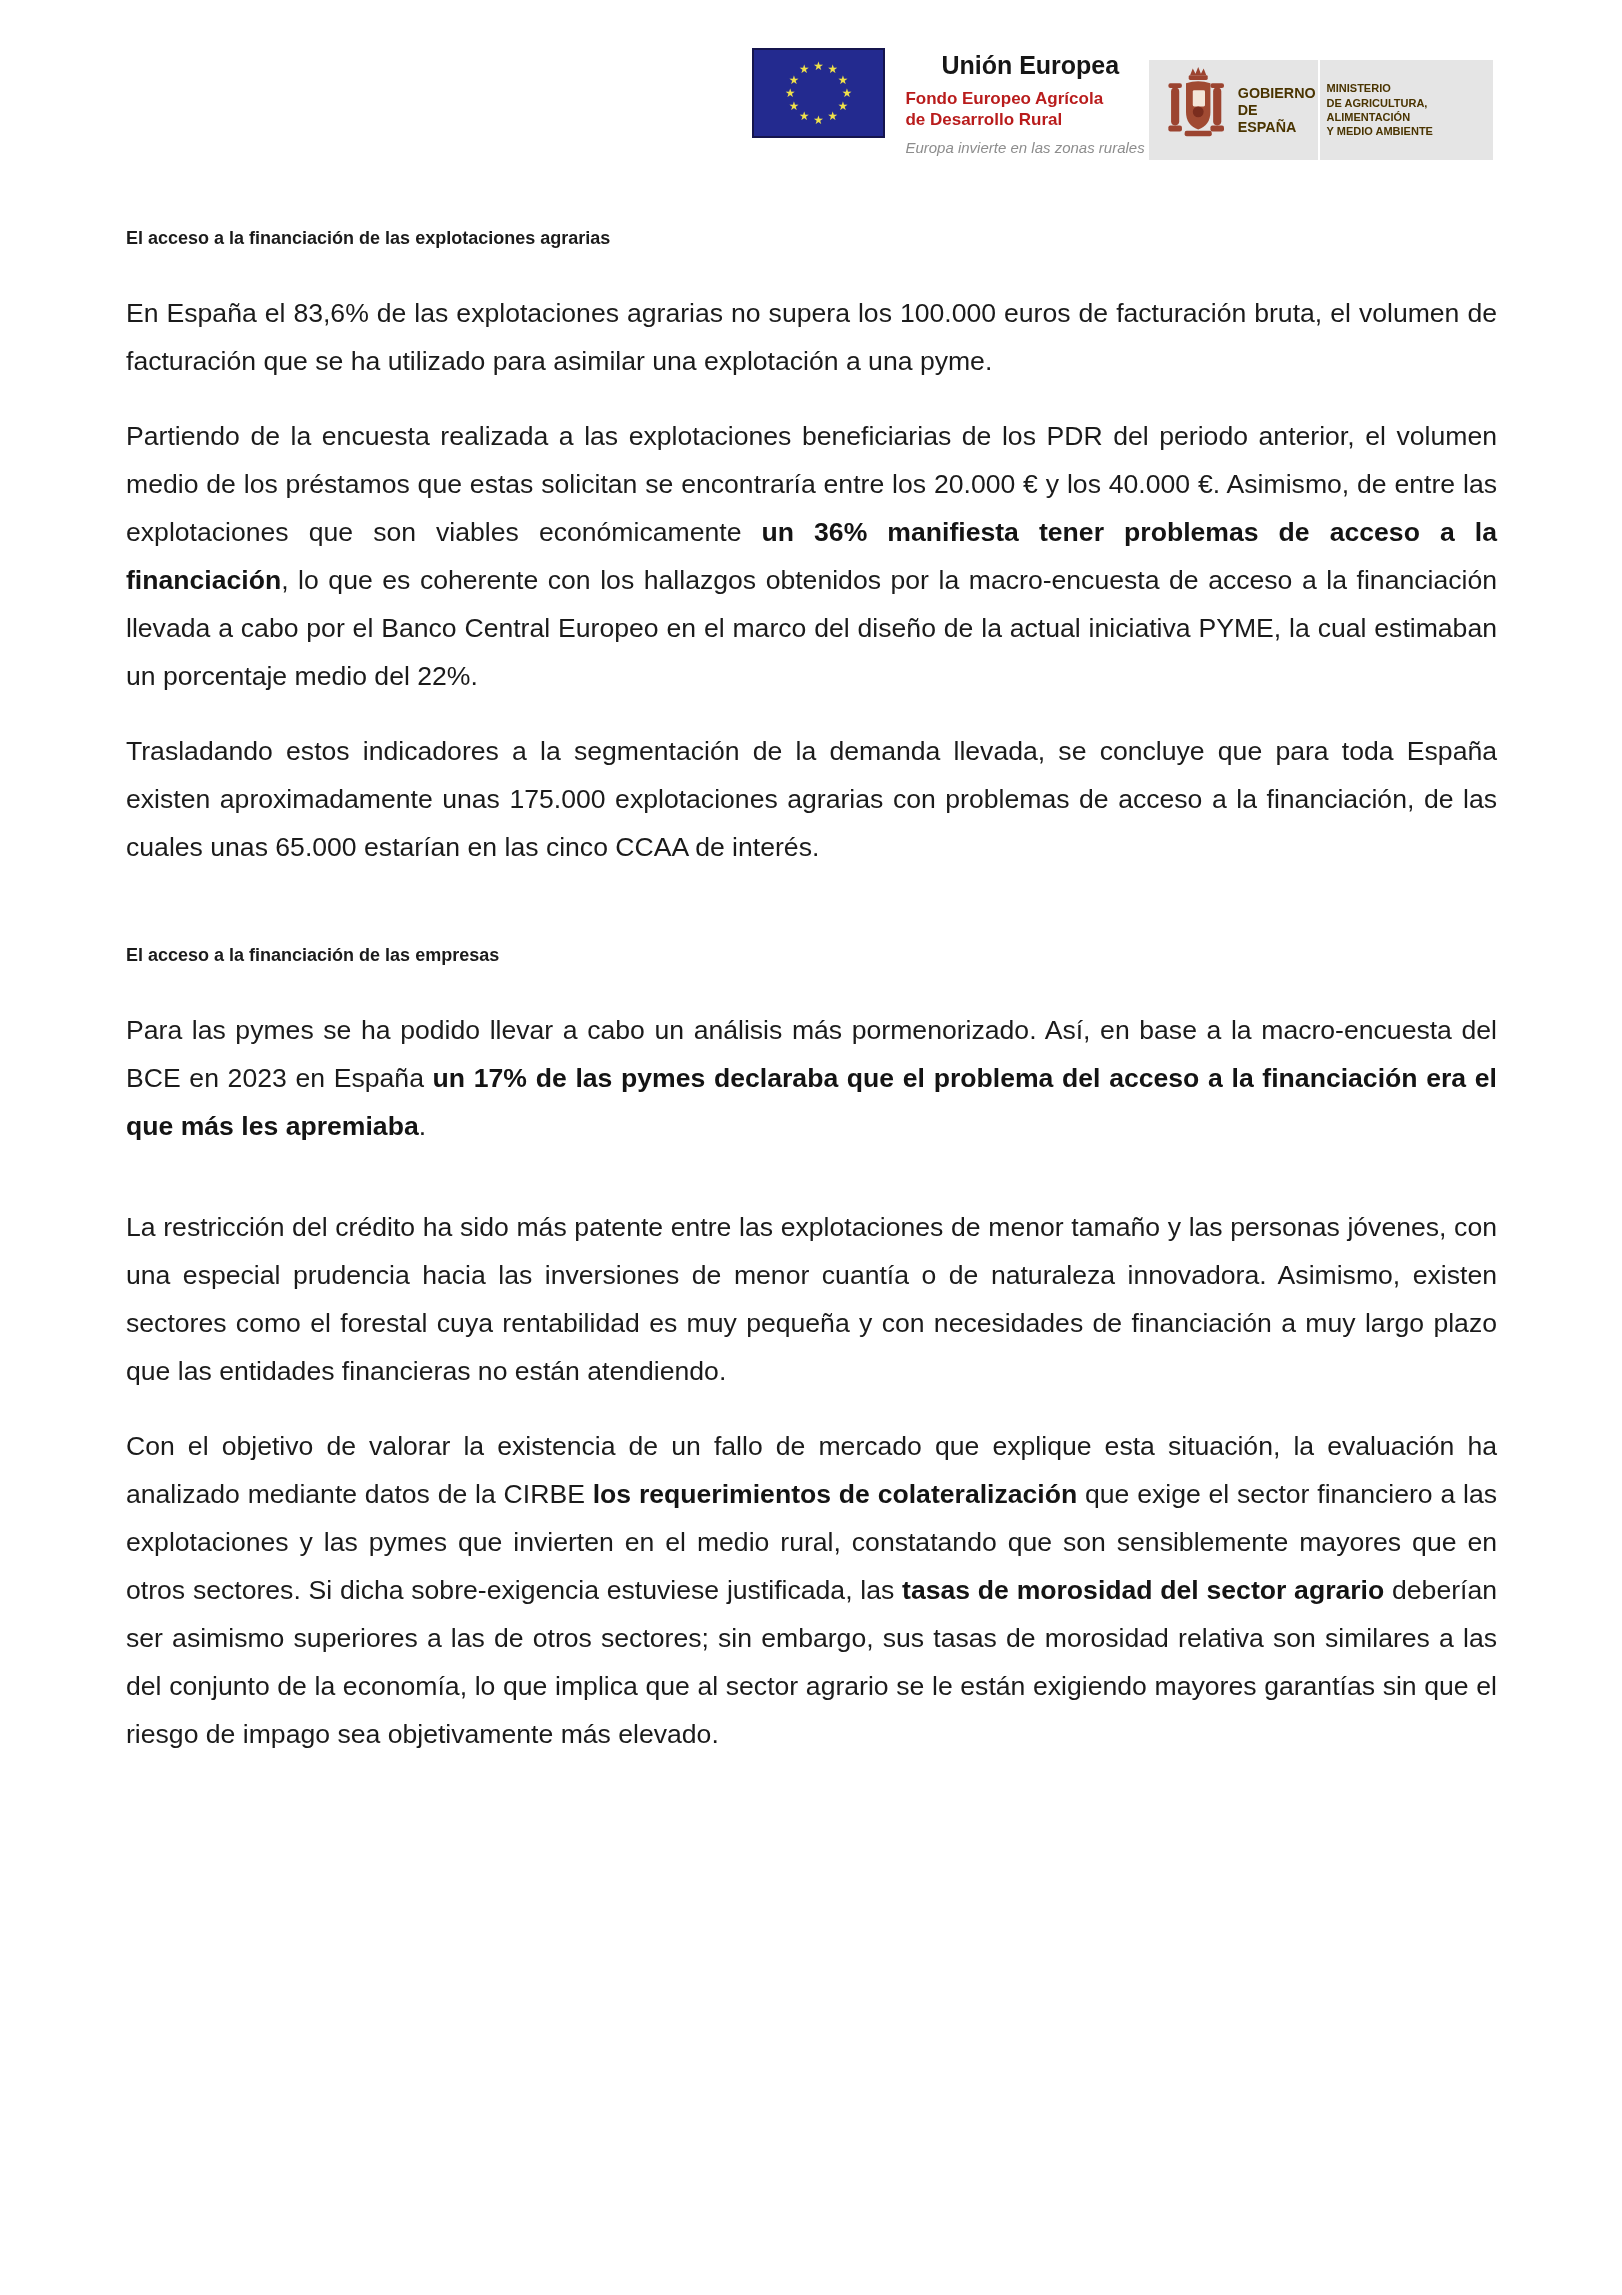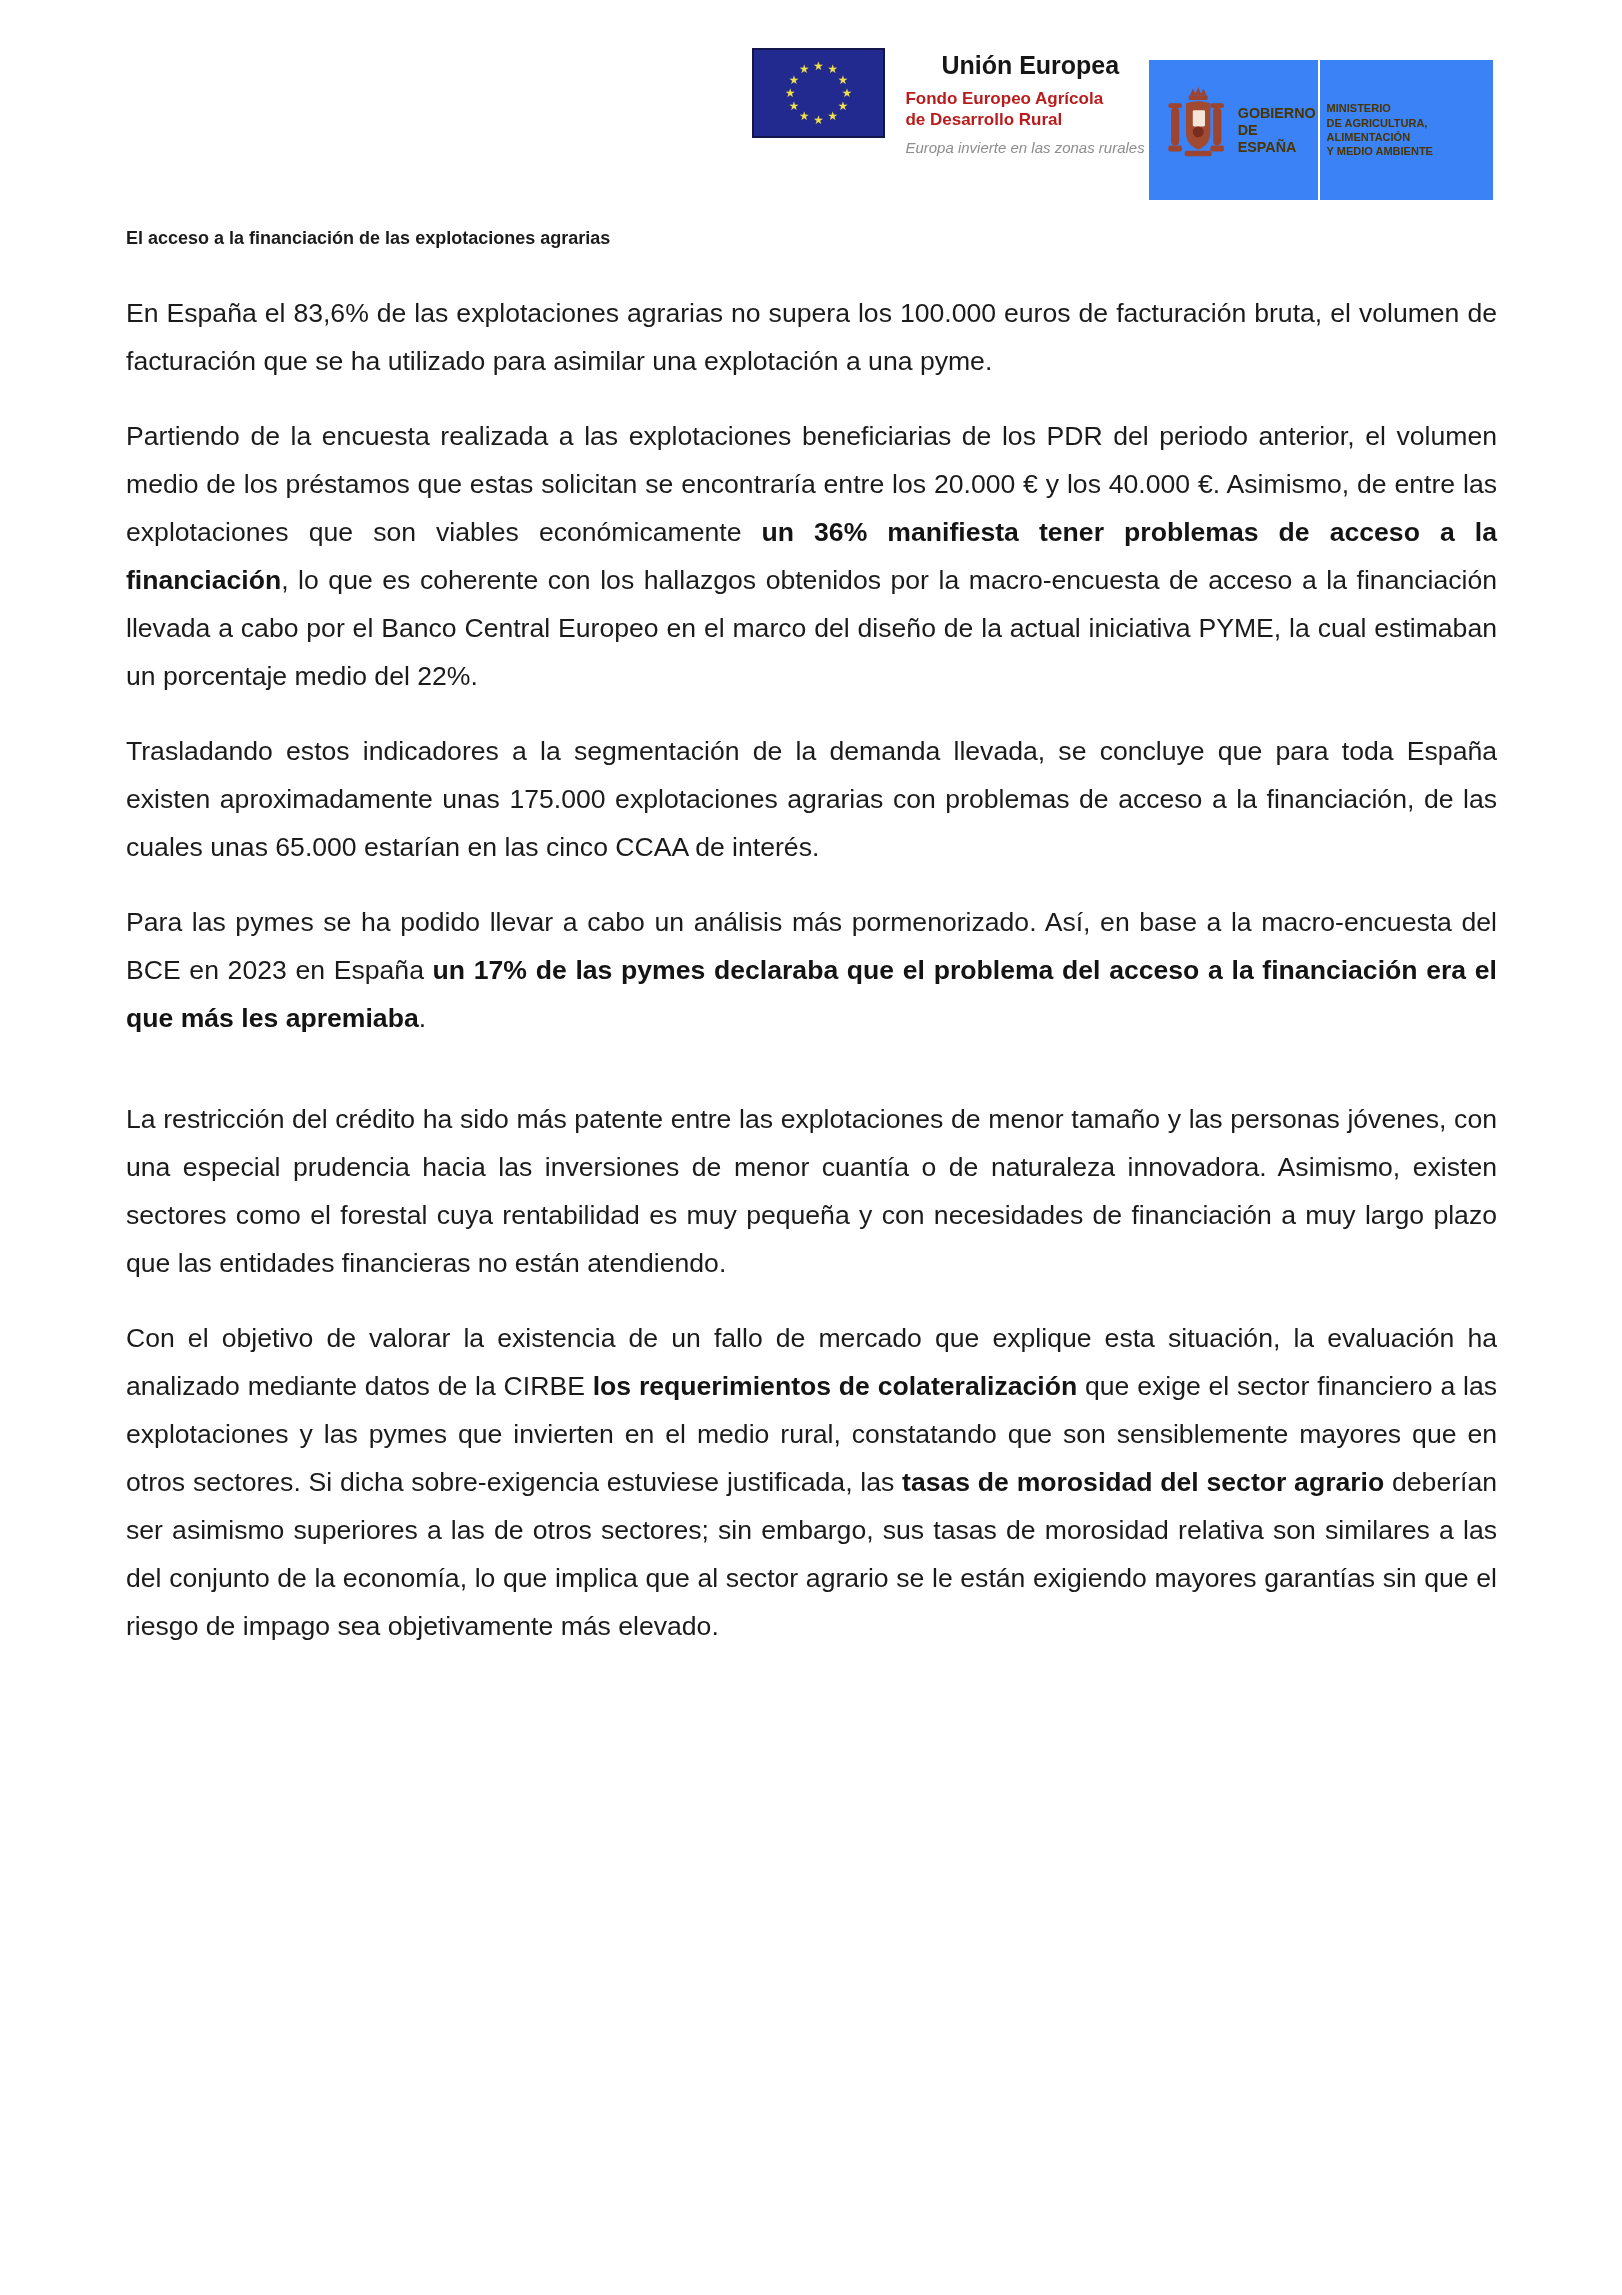--- a/index.html
+++ b/index.html
@@ -24,22 +24,22 @@
     flex:none;
   }
   .eu-flag svg { width:100%; height:100%; display:block; }
   .eu-text { margin-left:20.4px; padding-top:2.7px; }
   .eu-title { font-size:25px; font-weight:bold; color:#161616; white-space:nowrap;margin-left:36px; }
   .eu-sub { font-size:17px; font-weight:bold; color:#b91c1c; line-height:21px; margin-top:8.2px; white-space:pre-line; }
   .eu-tagline { font-size:15px; font-style:italic; color:#8d8d8d; margin-top:9.5px; white-space:nowrap; }
 
   .gov-logo {
     position:absolute; left:1149px; top:60px;
-    width:344px; height:140px;
-    background:#3b82f6;
+    width:344px; height:100px;
+    background:#e5e5e5;
     display:flex; align-items:center;
     box-sizing:border-box;
   }
   .coat { width:71px; height:95px; margin-left:11px; flex:none; }
   .coat svg { width:100%; height:100%; display:block; }
   .gov-name {
     font-weight:bold; font-size:14.3px; line-height:17px;
     color:#4a3400; margin-left:6.8px; width:80px; flex:none;
     white-space:pre-line;
   }
@@ -146,20 +146,21 @@
   <div class="content">
 
     <div class="h-small">El acceso a la financiación de las explotaciones agrarias</div>
 
     <p class="para"><span>En España el 83,6% de las explotaciones agrarias no supera los 100.000 euros de facturación bruta, el volumen de facturación que se ha utilizado para asimilar una explotación a una pyme.</span></p>
 
     <p class="para"><span>Partiendo de la encuesta realizada a las explotaciones beneficiarias de los PDR del periodo anterior, el volumen medio de los préstamos que estas solicitan se encontraría entre los 20.000 € y los 40.000 €. Asimismo, de entre las explotaciones que son viables económicamente </span><b>un 36% manifiesta tener problemas de acceso a la financiación</b><span>, lo que es coherente con los hallazgos obtenidos por la macro-encuesta de acceso a la financiación llevada a cabo por el Banco Central Europeo en el marco del diseño de la actual iniciativa PYME, la cual estimaban un porcentaje medio del 22%.</span></p>
 
     <p class="para"><span>Trasladando estos indicadores a la segmentación de la demanda llevada, se concluye que para toda España existen aproximadamente unas 175.000 explotaciones agrarias con problemas de acceso a la financiación, de las cuales unas 65.000 estarían en las cinco CCAA de interés.</span></p>
 
+    <div class="h-small second">El acceso a la financiación de las empresas</div>
 
     <p class="para"><span>Para las pymes se ha podido llevar a cabo un análisis más pormenorizado. Así, en base a la macro-encuesta del BCE en 2023 en España </span><b>un 17% de las pymes declaraba que el problema del acceso a la financiación era el que más les apremiaba</b><span>.</span></p>
 
 
 
     <p class="para after-section"><span>La restricción del crédito ha sido más patente entre las explotaciones de menor tamaño y las personas jóvenes, con una especial prudencia hacia las inversiones de menor cuantía o de naturaleza innovadora. Asimismo, existen sectores como el forestal cuya rentabilidad es muy pequeña y con necesidades de financiación a muy largo plazo que las entidades financieras no están atendiendo.</span></p>
 
     <p class="para"><span>Con el objetivo de valorar la existencia de un fallo de mercado que explique esta situación, la evaluación ha analizado mediante datos de la CIRBE </span><b>los requerimientos de colateralización</b><span> que exige el sector financiero a las explotaciones y las pymes que invierten en el medio rural, constatando que son sensiblemente mayores que en otros sectores. Si dicha sobre-exigencia estuviese justificada, las </span><b>tasas de morosidad del sector agrario</b><span> deberían ser asimismo superiores a las de otros sectores; sin embargo, sus tasas de morosidad relativa son similares a las del conjunto de la economía, lo que implica que al sector agrario se le están exigiendo mayores garantías sin que el riesgo de impago sea objetivamente más elevado.</span></p>
 
   </div>

